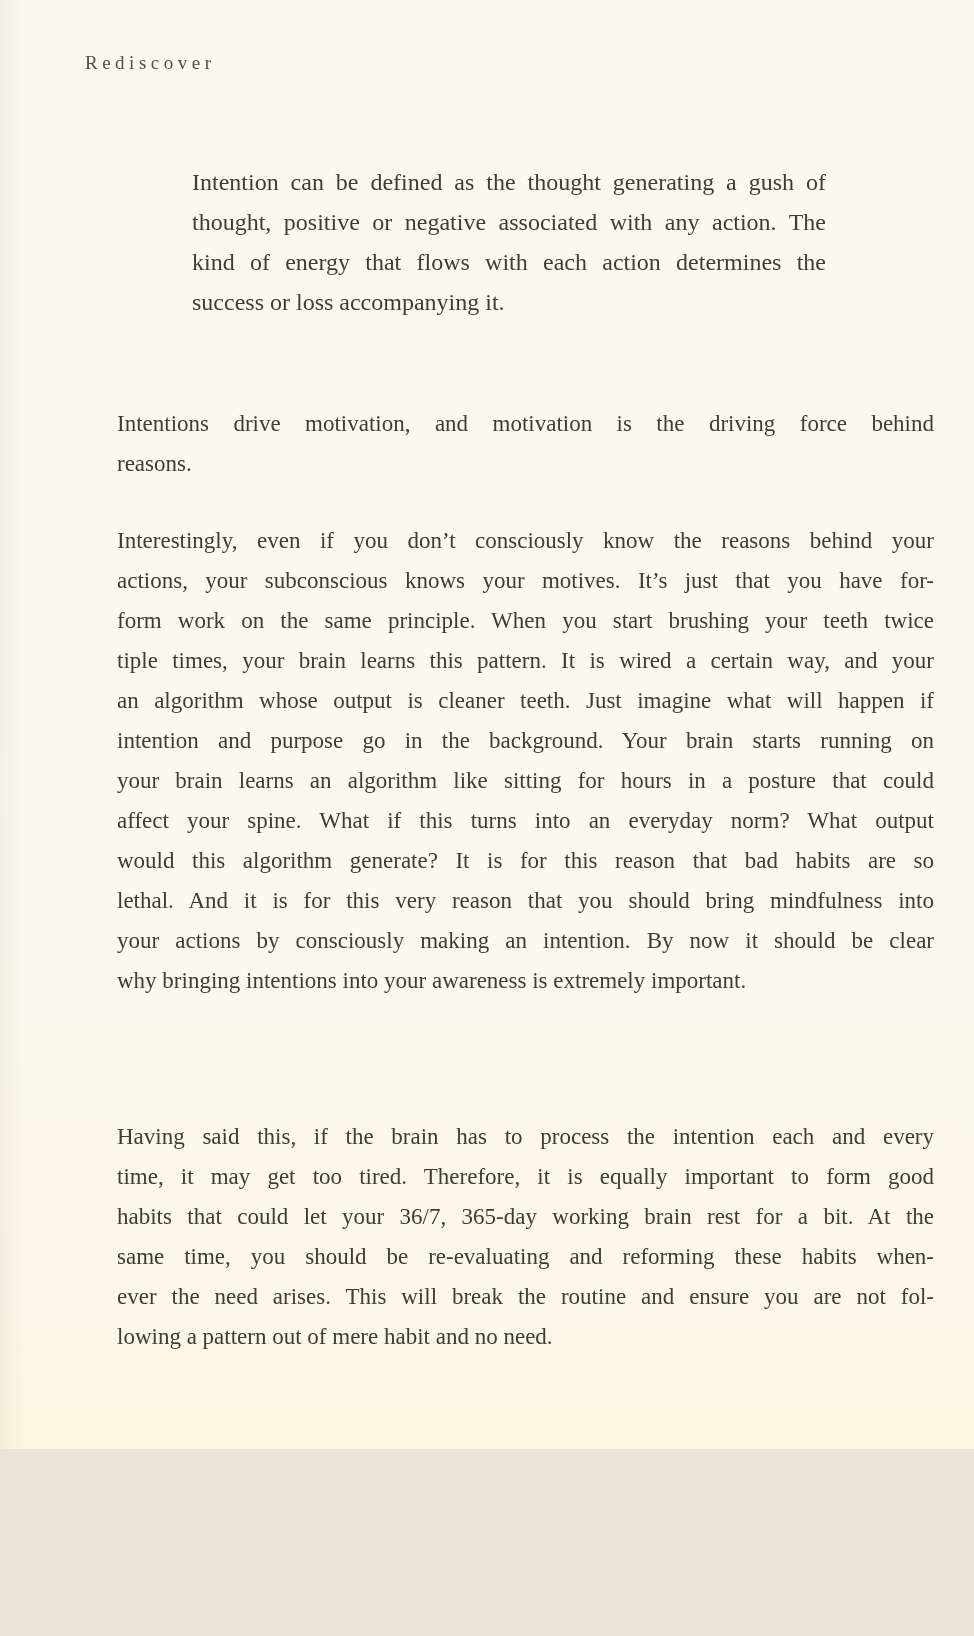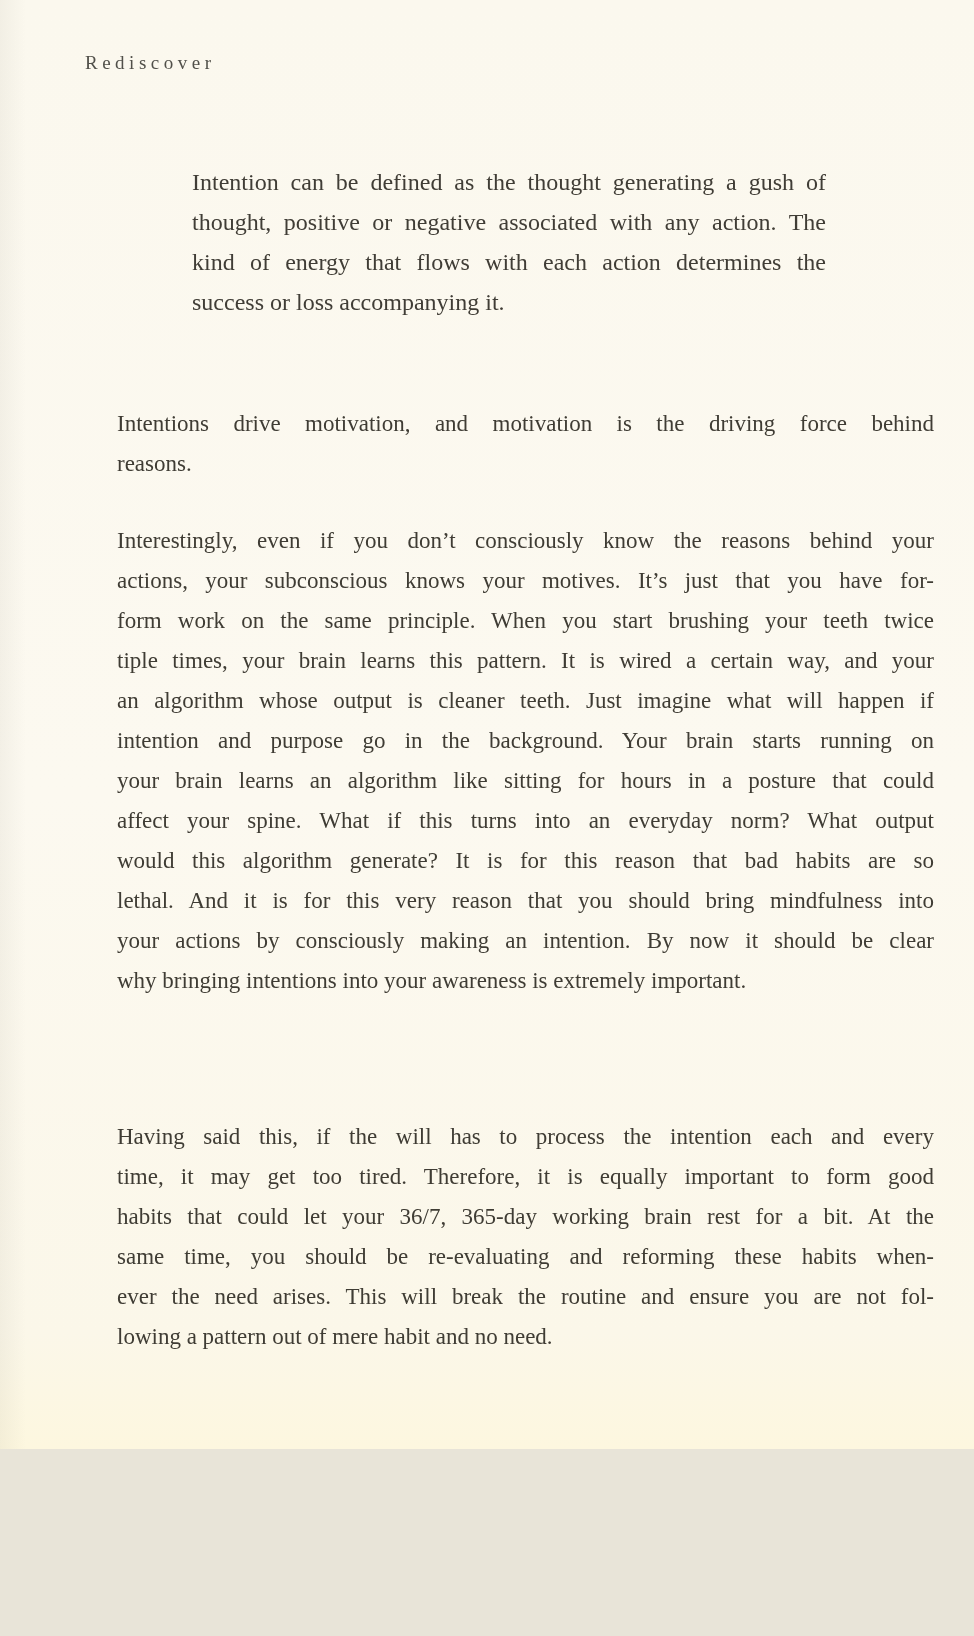--- a/index.html
+++ b/index.html
@@ -109,21 +109,21 @@
     <div class="jline">intention and purpose go in the background. Your brain starts running on</div>
     <div class="jline">your brain learns an algorithm like sitting for hours in a posture that could</div>
     <div class="jline">affect your spine. What if this turns into an everyday norm? What output</div>
     <div class="jline">would this algorithm generate? It is for this reason that bad habits are so</div>
     <div class="jline">lethal. And it is for this very reason that you should bring mindfulness into</div>
     <div class="jline">your actions by consciously making an intention. By now it should be clear</div>
     <div class="lline">why bringing intentions into your awareness is extremely important.</div>
   </div>
 
   <div class="body-para para-3">
-    <div class="jline">Having said this, if the will has to process the intention each and every</div>
+    <div class="jline">Having said this, if the brain has to process the intention each and every</div>
     <div class="jline">time, it may get too tired. Therefore, it is equally important to form good</div>
     <div class="jline">habits that could let your 36/7, 365-day working brain rest for a bit. At the</div>
     <div class="jline">same time, you should be re-evaluating and reforming these habits when-</div>
     <div class="jline">ever the need arises. This will break the routine and ensure you are not fol-</div>
     <div class="lline">lowing a pattern out of mere habit and no need.</div>
   </div>
 
   <div class="page-number">2</div>
 
 </div>

